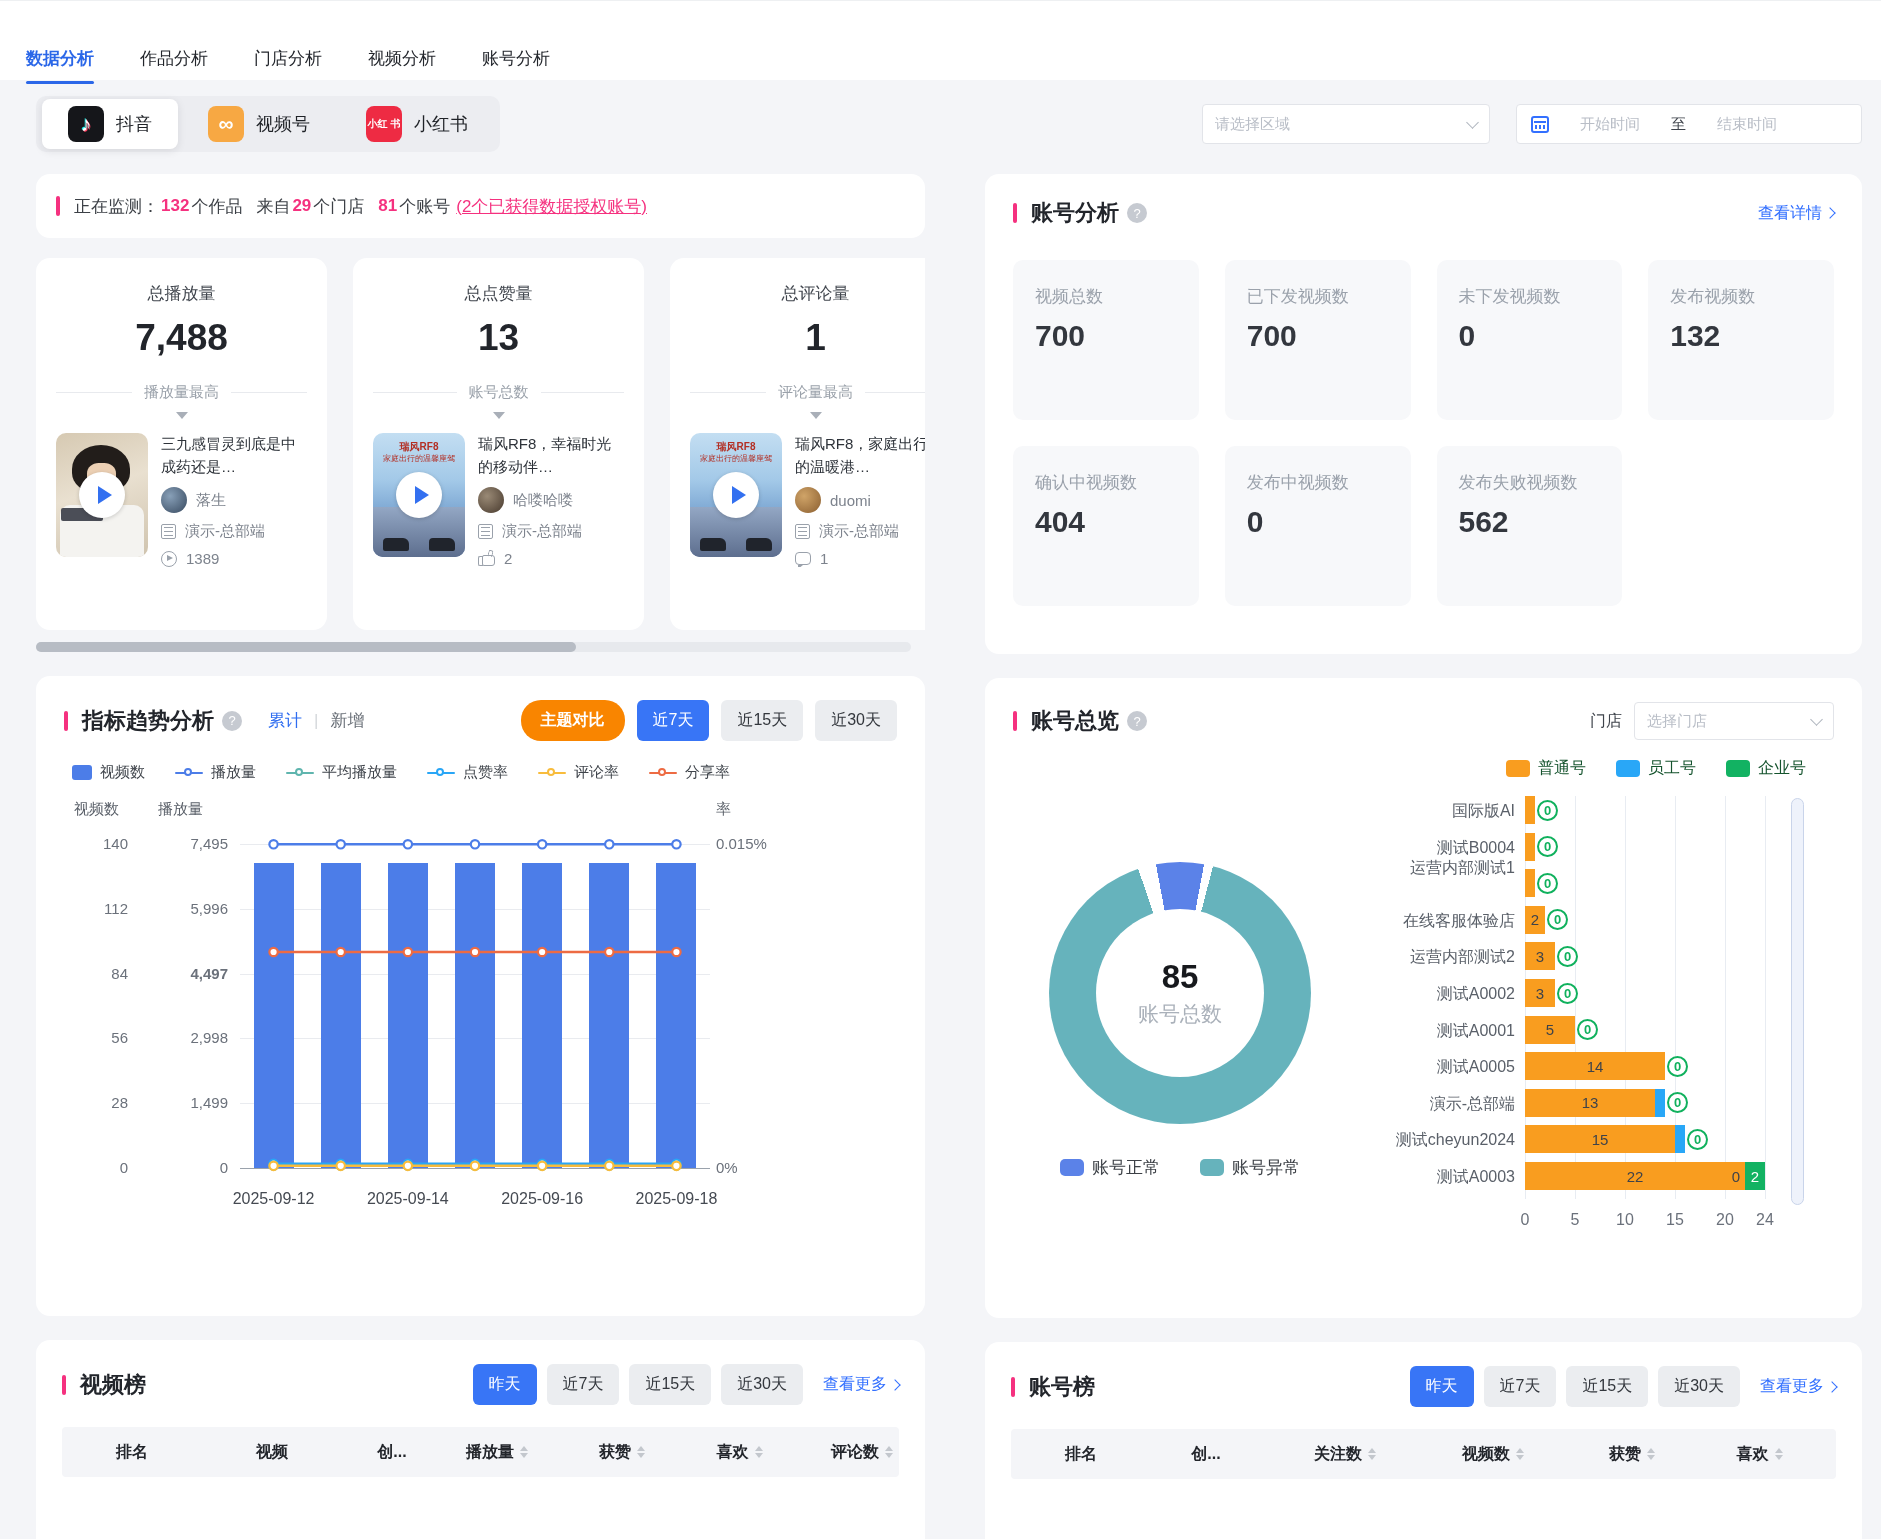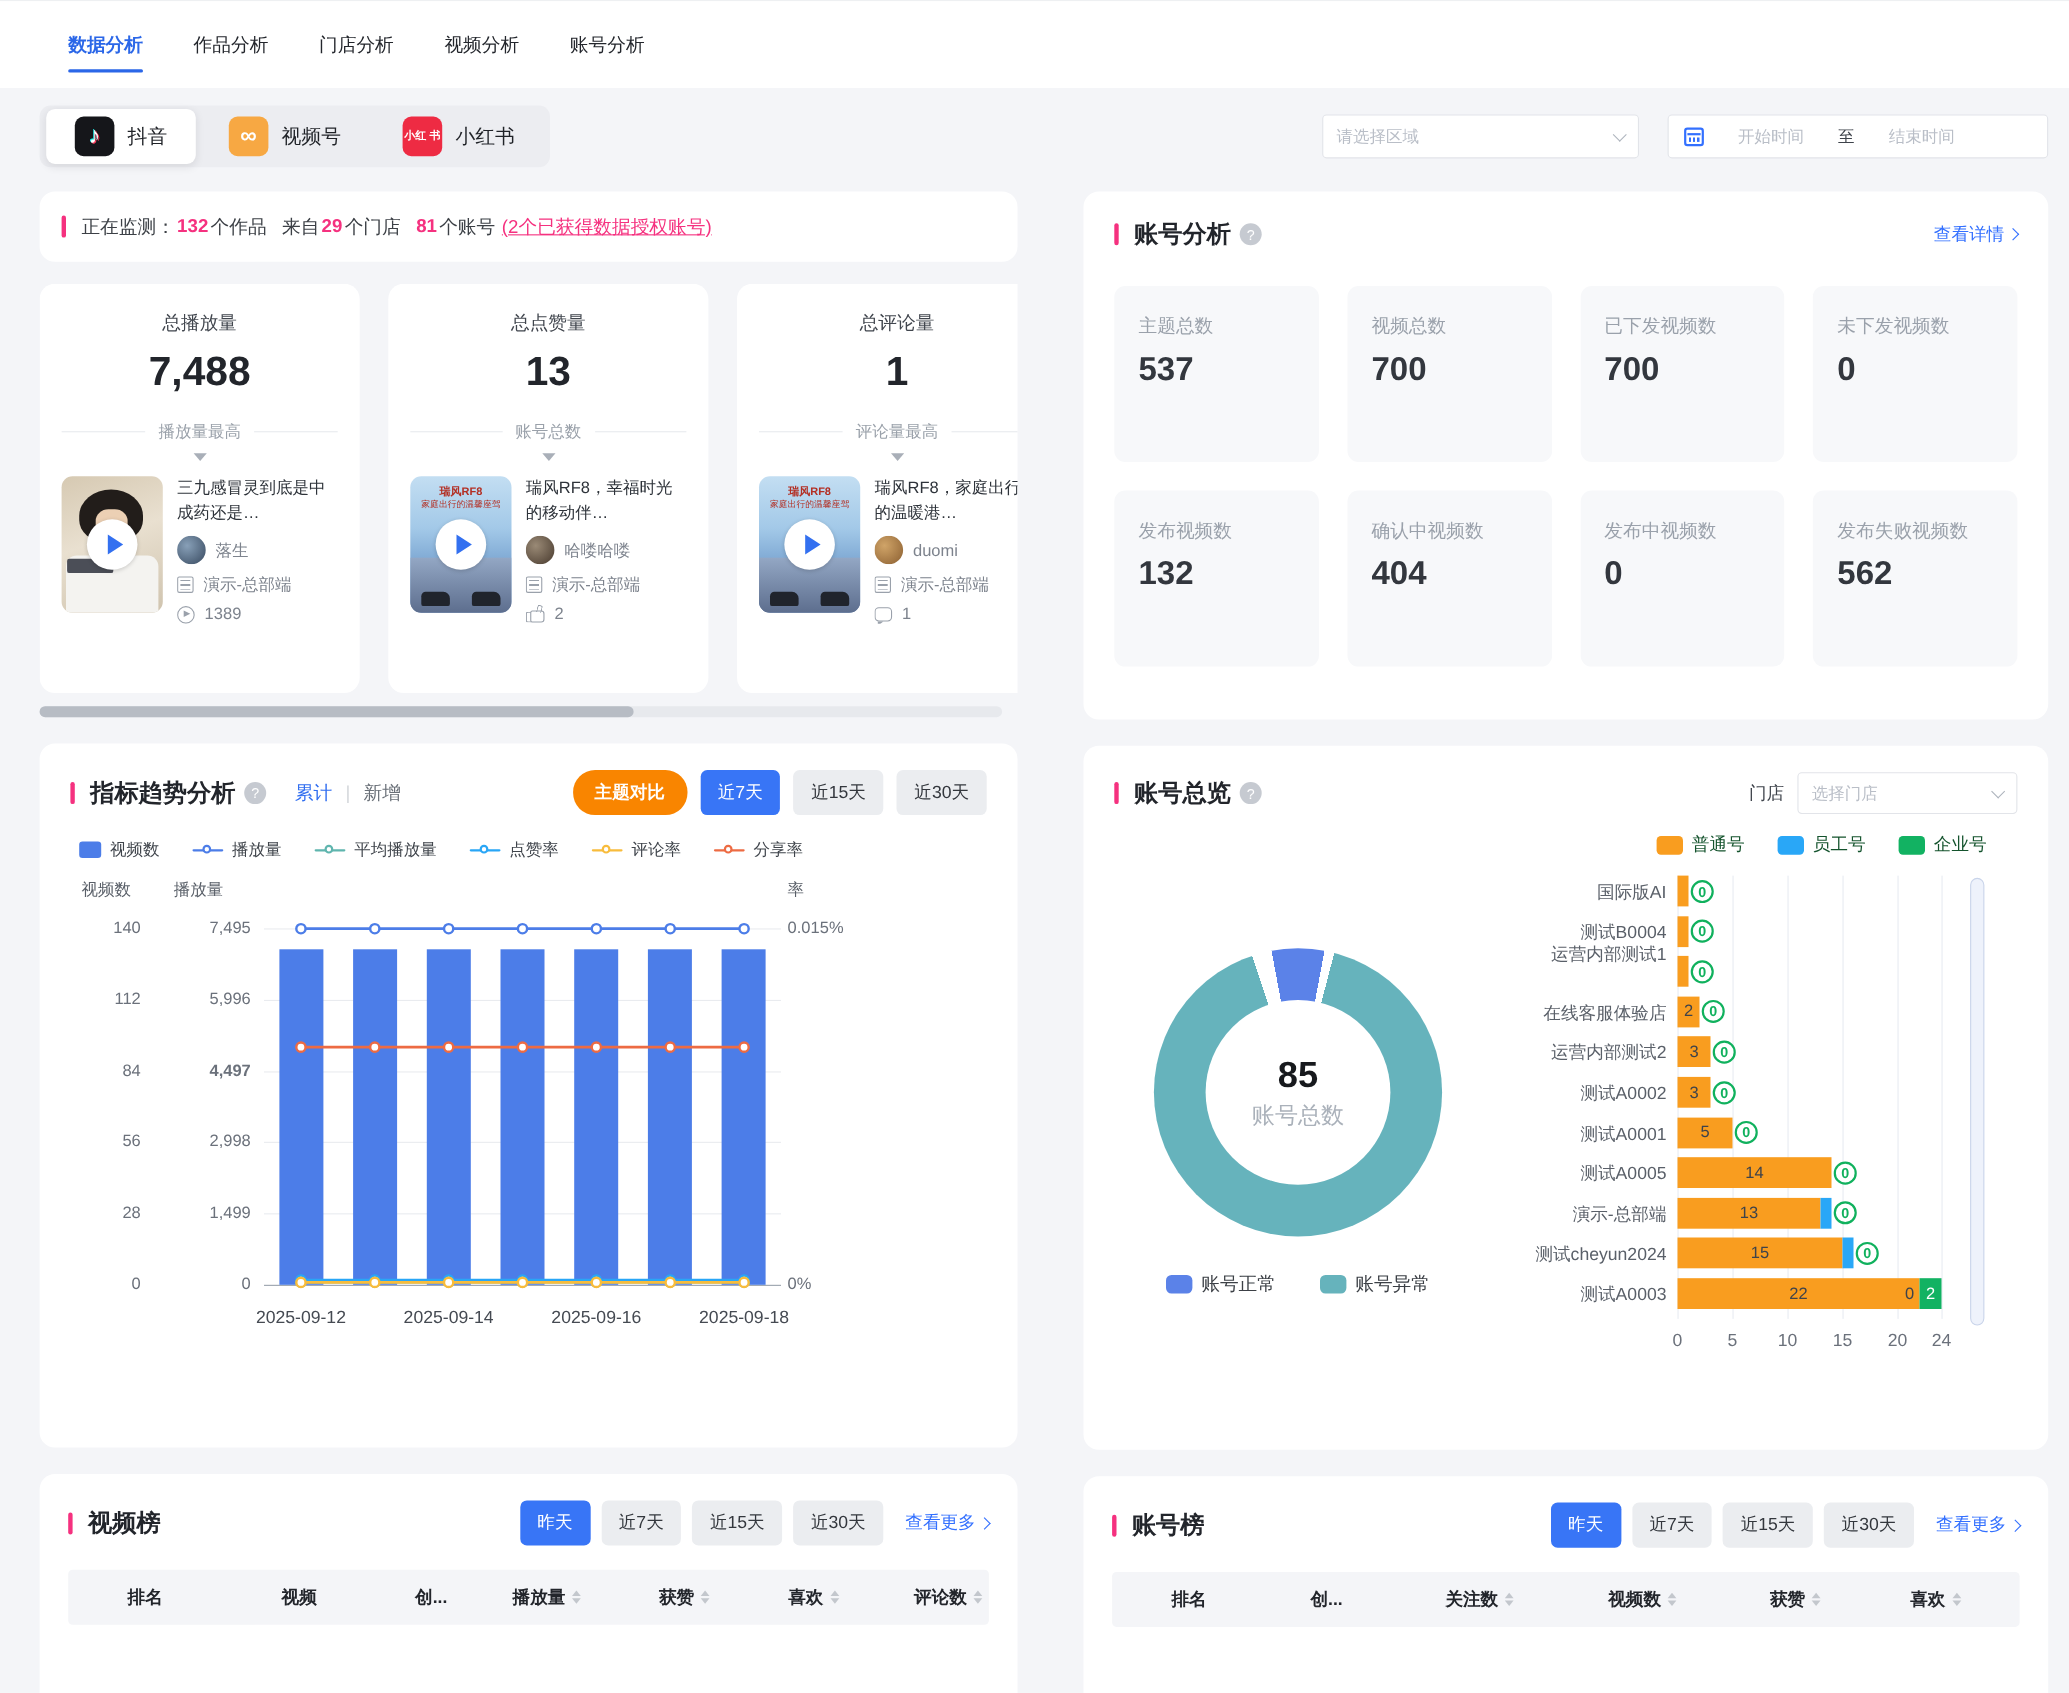--- a/index.html
+++ b/index.html
@@ -1,20 +1,20 @@
 <!DOCTYPE html>
 <html><head>
 <meta charset="utf-8">
 <style>
 *{margin:0;padding:0;box-sizing:border-box}
 html,body{width:1881px;height:1539px;overflow:hidden}
 body{font-family:"Liberation Sans","DejaVu Sans",sans-serif;background:#fff;color:#333}
 
 
-.topnav{height:80px;background:#fff;display:flex;align-items:center;padding-left:60px;gap:42px;border-top:1px solid #eef0f2}
+.topnav{height:80px;background:#fff;display:flex;align-items:flex-end;padding-left:24px;gap:42px;border-top:1px solid #eef0f2}
 .tab{font-size:17px;color:#23262c;cursor:pointer;position:relative;padding:10px 2px;white-space:nowrap}
 .tab.active{color:#2b67e8;font-weight:bold}
 .tab.active::after{content:"";position:absolute;left:2px;right:2px;bottom:-4px;height:3px;border-radius:2px;background:#2b67e8}
 
 
 .content{background:#f4f5f8;height:1459px;padding:16px 19px 0 36px;overflow:hidden}
 .filter-row{display:flex;align-items:center;height:56px;margin-bottom:22px}
 .platform-box{background:#ecedf1;border-radius:10px;display:flex;align-items:center;padding:0 6px;gap:4px;height:56px}
 .pf{display:flex;align-items:center;gap:12px;padding:7px 26px;border-radius:8px;font-size:18px;color:#1f2227;cursor:pointer}
 .pf.active{background:#fff;box-shadow:0 2px 8px rgba(25,30,40,.10)}
@@ -530,24 +530,20 @@
           <span class="accentbar"></span>
           <span class="head-title">账号分析</span>
           <span class="qmark">?</span>
           <span class="blue-link">
               <span>查看详情</span>
               <span class="chev-r"></span>
             </span>
         </div>
         <div class="ov-grid" id="ov-grid">
             <div class="ov-box">
-              <div class="ov-label">主题总数</div>
-              <div class="ov-value">537</div>
-            </div>
-            <div class="ov-box">
               <div class="ov-label">视频总数</div>
               <div class="ov-value">700</div>
             </div>
             <div class="ov-box">
               <div class="ov-label">已下发视频数</div>
               <div class="ov-value">700</div>
             </div>
             <div class="ov-box">
               <div class="ov-label">未下发视频数</div>
               <div class="ov-value">0</div>

